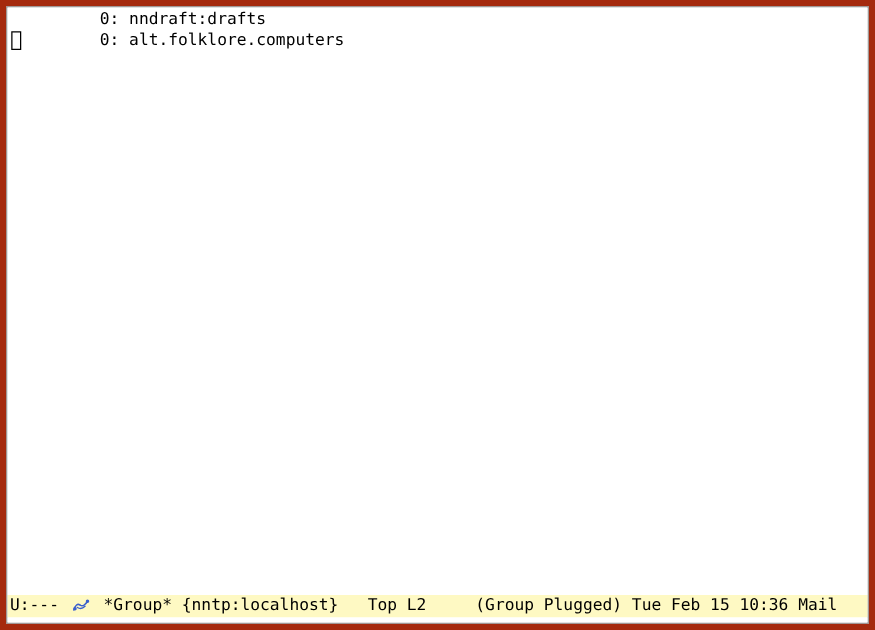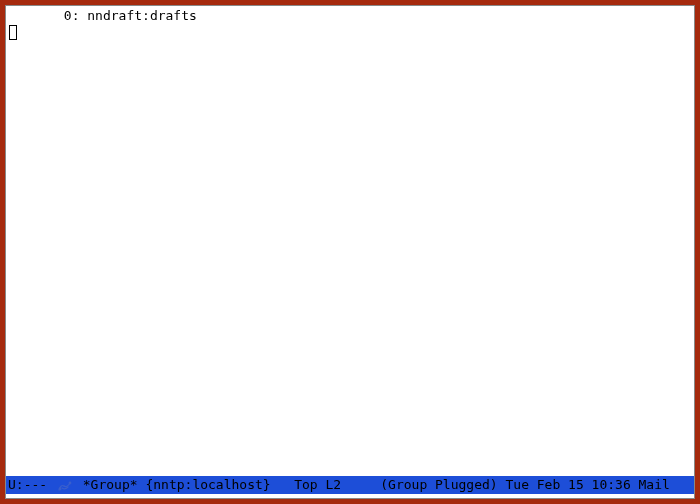--- a/index.html
+++ b/index.html
@@ -21,40 +21,40 @@
       height: 100%;
       background: #ffffff;
       border: 1px solid #888;
       display: flex;
       flex-direction: column;
     }
     .buffer {
       flex: 1;
       background: #ffffff;
       color: #000000;
-      padding: 2px 0 0 0;
+      padding: 2px 0 0 16px;
       position: relative;
       overflow: hidden;
     }
     .line {
       white-space: pre;
       line-height: 1.3;
       padding-left: 3px;
     }
     .cursor {
       position: absolute;
       left: 3px;
       top: 19px;
       width: 8px;
       height: 15px;
       border: 1px solid #000;
       background: transparent;
     }
     .modeline {
-      background: #1d4ed8;
+      background: #fef9c3;
       color: #000000;
       height: 18px;
       line-height: 18px;
       white-space: pre;
       overflow: hidden;
       font-size: 13px;
       padding: 0 2px;
       display: flex;
       align-items: flex-start;
     }
@@ -73,20 +73,21 @@
       height: 4px;
     }
   </style>
 </head>
 <body>
 
 <div class="frame">
   <div class="buffer">
     <div class="cursor"></div>
     <div class="line">       <span>0</span>: <span>nndraft:drafts</span></div>
+    <div class="line">       <span>0</span>: <span>alt.folklore.computers</span></div>
   </div>
   <div class="modeline">
     <span class="ml-left"><span>U:--- </span><span class="gnus-icon"><svg viewBox="0 0 18 14">
             <g fill="none" stroke="#3a5fcd" stroke-width="1.2" stroke-linecap="round">
               <path d="M3,11 Q5,5 8,7"></path>
               <path d="M8,7 Q11,9 14,4"></path>
               <path d="M6,9 Q9,11 12,8"></path>
               <circle cx="4" cy="10" r="0.8" fill="#3a5fcd"></circle>
               <circle cx="14" cy="4" r="0.8" fill="#3a5fcd"></circle>
             </g>

